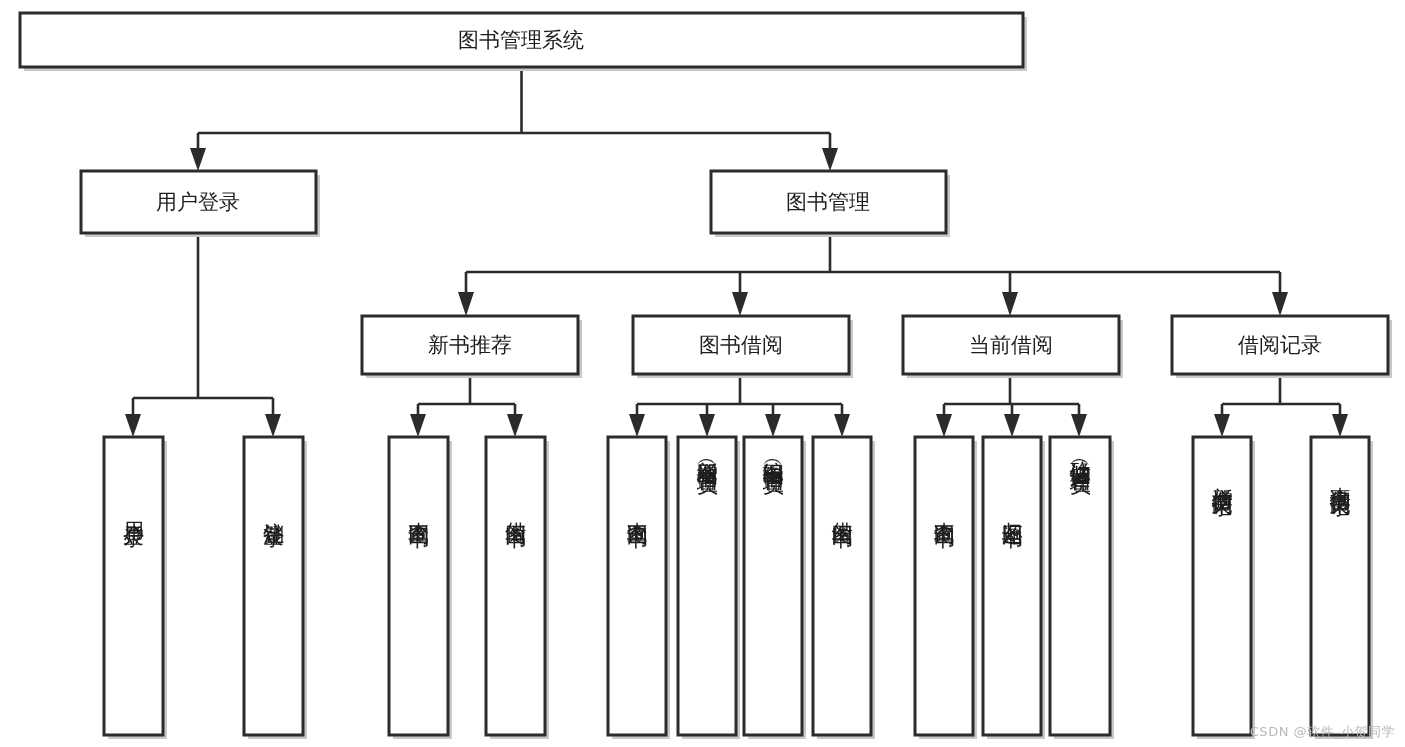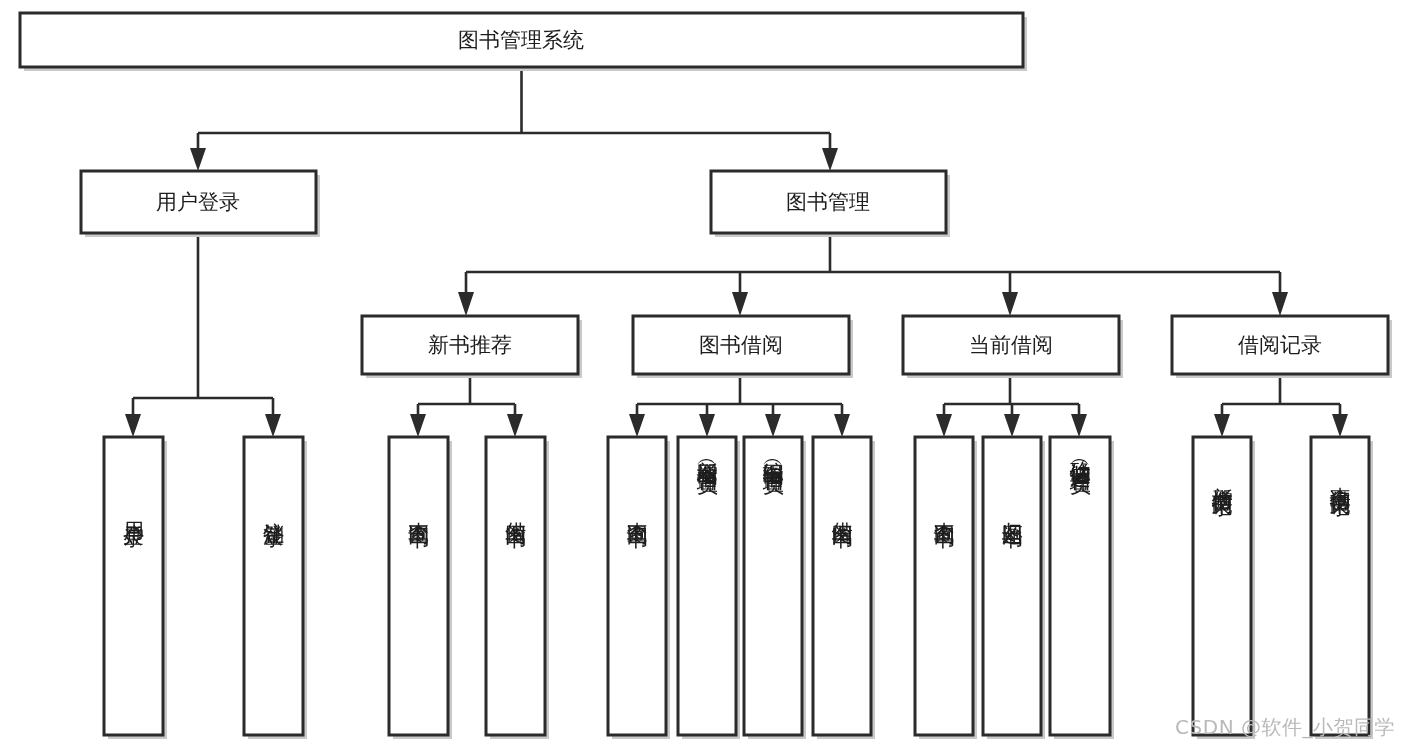--- a/index.html
+++ b/index.html
@@ -67,21 +67,21 @@
     line-height: 1.08;
     letter-spacing: 2px;
     color: #1d1d1d;
     white-space: nowrap;
   }
   .watermark {
     position: absolute;
     right: 10px;
     bottom: 6px;
     font-family: "DejaVu Sans", "Liberation Sans", sans-serif;
-    font-size: 20px;
+    font-size: 13px;
     color: #b9b9b9;
     letter-spacing: 0.5px;
     white-space: nowrap;
     user-select: none;
   }
 </style>
 </head>
 <body>
 
 <div id="diagram-root">

